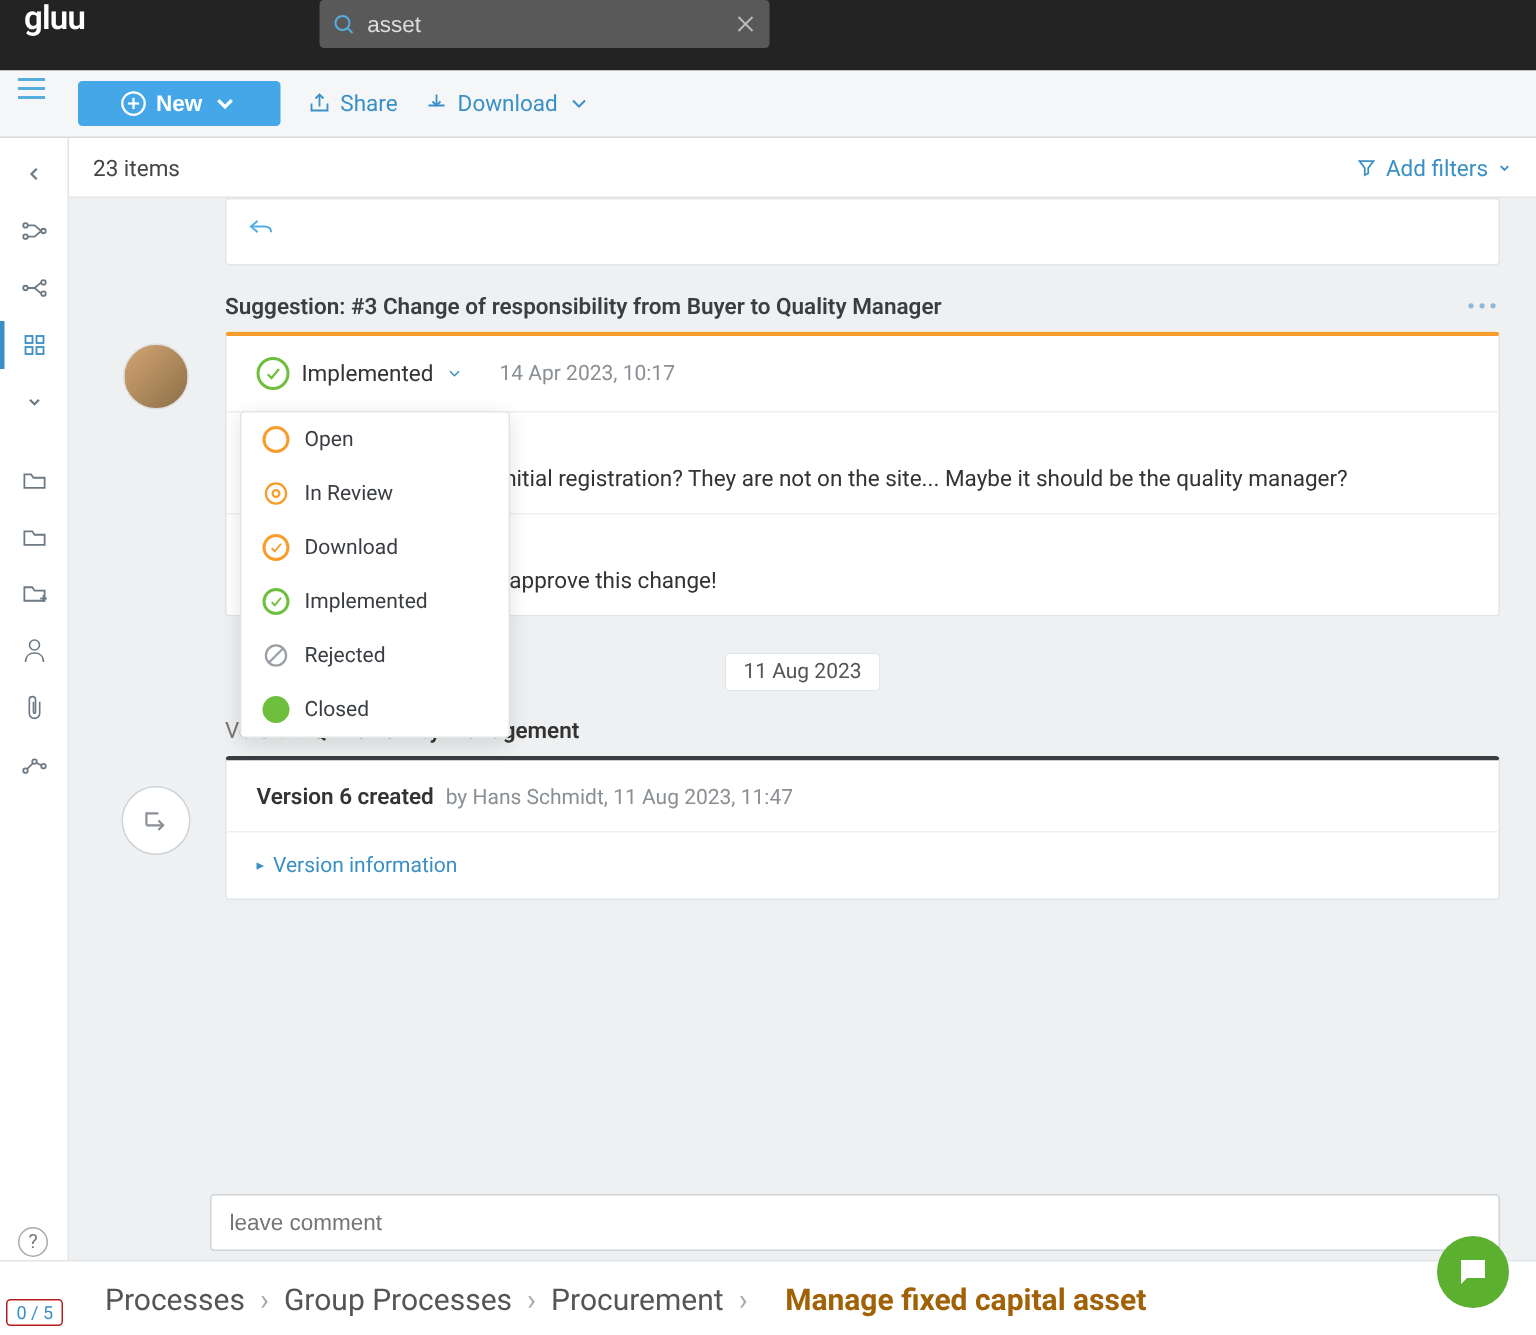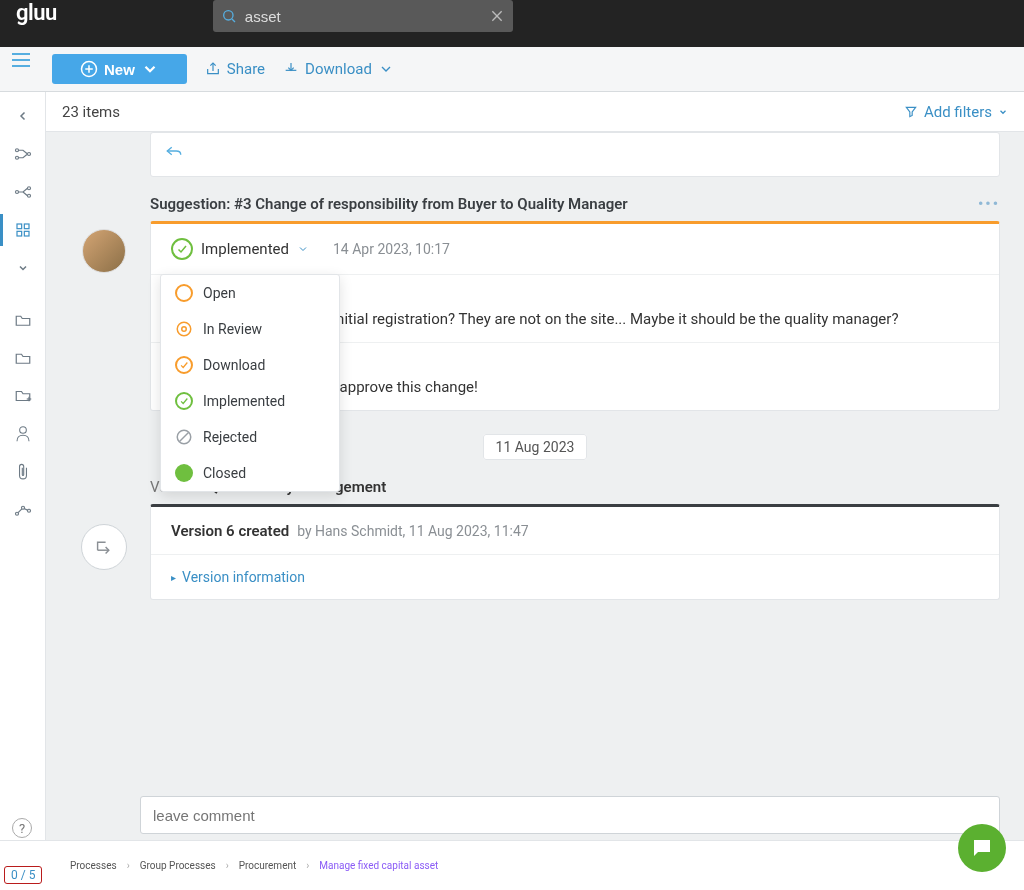--- a/index.html
+++ b/index.html
@@ -79,23 +79,23 @@
 
 .dropdown { position: absolute; top: 274px; left: 160px; width: 180px; background:#fff; border:1px solid #e2e5e8; border-radius:3px; box-shadow:0 4px 14px rgba(0,0,0,.12); z-index:50; }
 .dd-item { height:36px; display:flex; align-items:center; gap:10px; padding:0 14px; font-size:14px; color:#3a3e42; cursor:pointer; }
 .dd-icon { width:18px; height:18px; border-radius:50%; display:flex; align-items:center; justify-content:center;}
 
 
 .comment-box { position:absolute; left:140px; right:24px; bottom:56px; height:38px; border:1px solid #cfd4d8; border-radius:3px; background:#fff; display:flex; align-items:center; padding:0 12px;}
 .comment-box input{ flex:1; border:none; outline:none; font-size:15px; color:#888;}
 
 
-.breadcrumb { position:absolute; bottom:0; left:0; right:0; height:50px; background:#fff; border-top:1px solid #e2e5e8; display:flex; align-items:center; padding:0 24px 0 70px; gap:10px; font-size:10px; color:#555;}
+.breadcrumb { position:absolute; bottom:0; left:0; right:0; height:50px; background:#fff; border-top:1px solid #e2e5e8; display:flex; align-items:center; padding:0 24px 0 70px; gap:10px; font-size:20px; color:#555;}
 .breadcrumb .sep{ color:#aaa; }
-.breadcrumb strong{ font-weight:400; color:#8b5cf6;}
+.breadcrumb strong{ font-weight:700; color:#a16207;margin-left:15px;}
 
 
 .chat-bubble { position:absolute; right:18px; bottom:18px; width:48px; height:48px; border-radius:50%; background:#5bb030; display:flex; align-items:center; justify-content:center; z-index:60;}
 
 
 .help-badge { position:absolute; left:12px; bottom:52px; width:20px; height:20px; border:1px solid #aaa; border-radius:50%; display:flex; align-items:center; justify-content:center; font-size:13px; color:#777;}
 .counter { position:absolute; left:4px; bottom:6px; background:#fff; border:1px solid #b91c1c; color:#3a8fc5; font-size:12px; padding:1px 6px; border-radius:3px;}
 </style>
 </head>
 <body>

